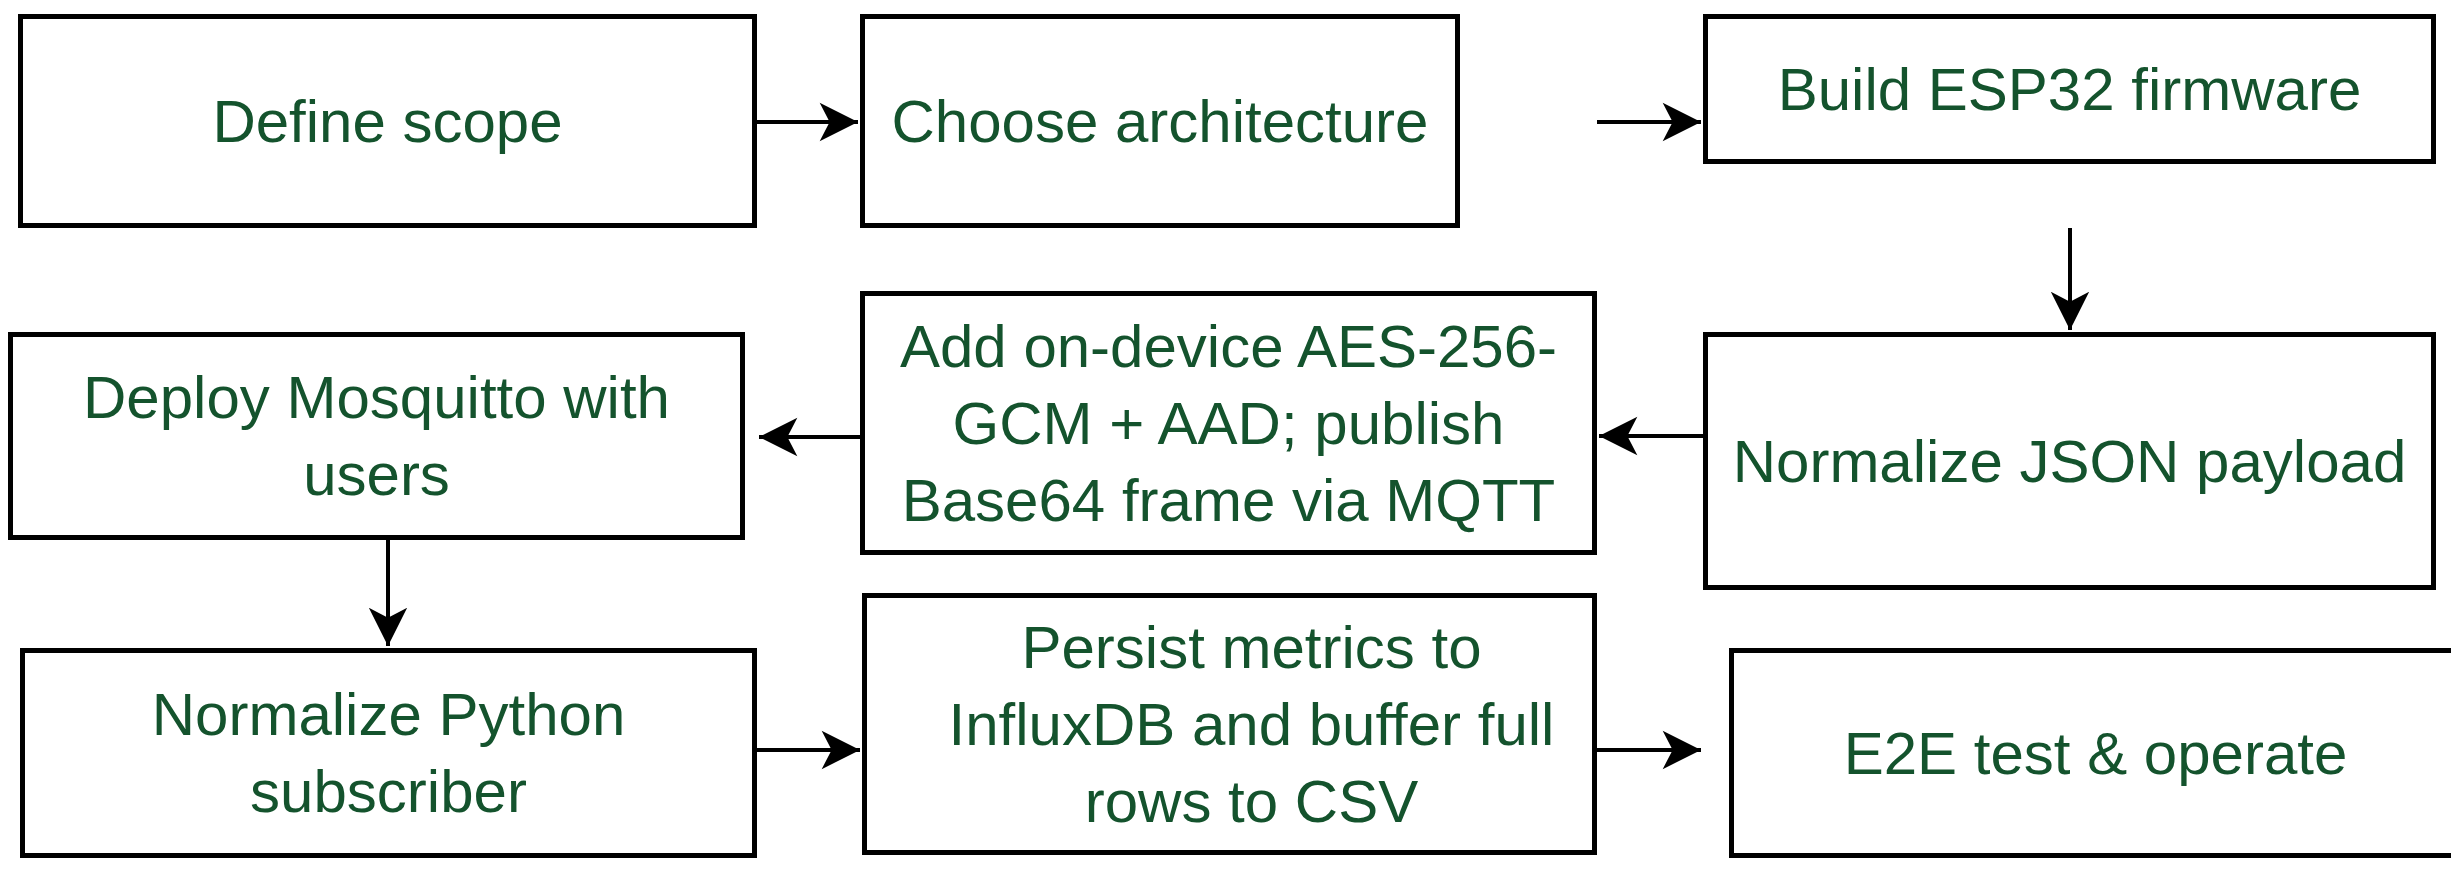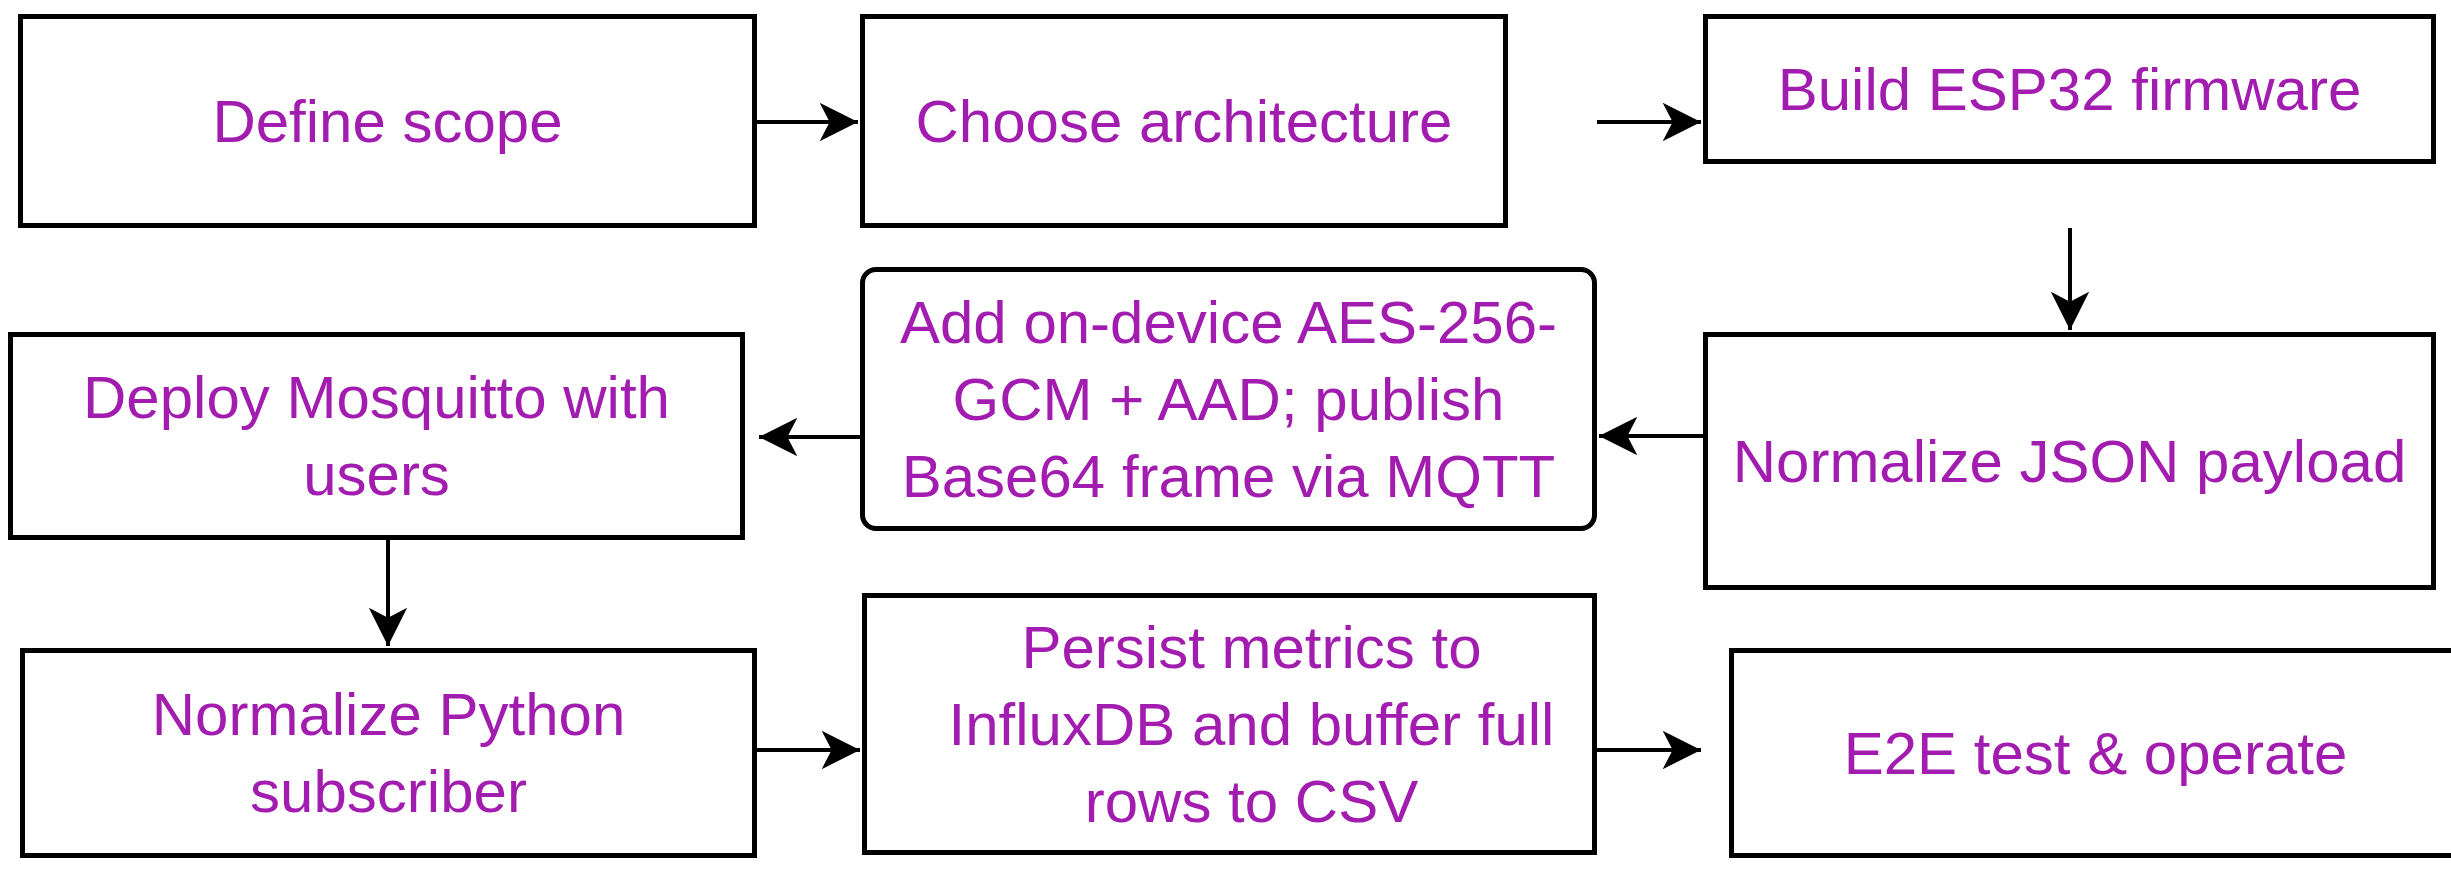--- a/index.html
+++ b/index.html
@@ -22,31 +22,31 @@
     background: #ffffff;
     display: flex;
     align-items: center;
     justify-content: center;
     text-align: center;
     z-index: 2;
   }
   .flow-label {
     font-size: 60px;
     line-height: 77px;
-    color: #a21caf;
+    color: #14532d;
     white-space: pre-line;
     letter-spacing: 0px;
   }
   
   #b0 { left: 18px;   top: 14px;  width: 739px; height: 214px; }
-  #b1 { left: 860px;  top: 14px;  width: 648px; height: 214px; }
+  #b1 { left: 860px;  top: 14px;  width: 600px; height: 214px; }
   #b2 { left: 1703px; top: 14px;  width: 733px; height: 150px; }
   
   #b3 { left: 8px;   top: 332px; width: 737px; height: 208px; }
-  #b4 { left: 860px;  top: 267px; width: 737px; height: 264px; border-radius: 16px; }
+  #b4 { left: 860px;  top: 291px; width: 737px; height: 264px; }
   #b5 { left: 1703px; top: 332px; width: 733px; height: 258px; }
   
   #b6 { left: 20px;   top: 648px; width: 737px; height: 210px; }
   #b7 { left: 862px;  top: 593px; width: 735px; height: 262px; padding-left: 44px; }
   #b8 { left: 1703px; top: 648px; width: 733px; height: 210px; margin-left: 26px; }
 
   #edge-layer {
     position: absolute;
     left: 0; top: 0;
     width: 2451px;

